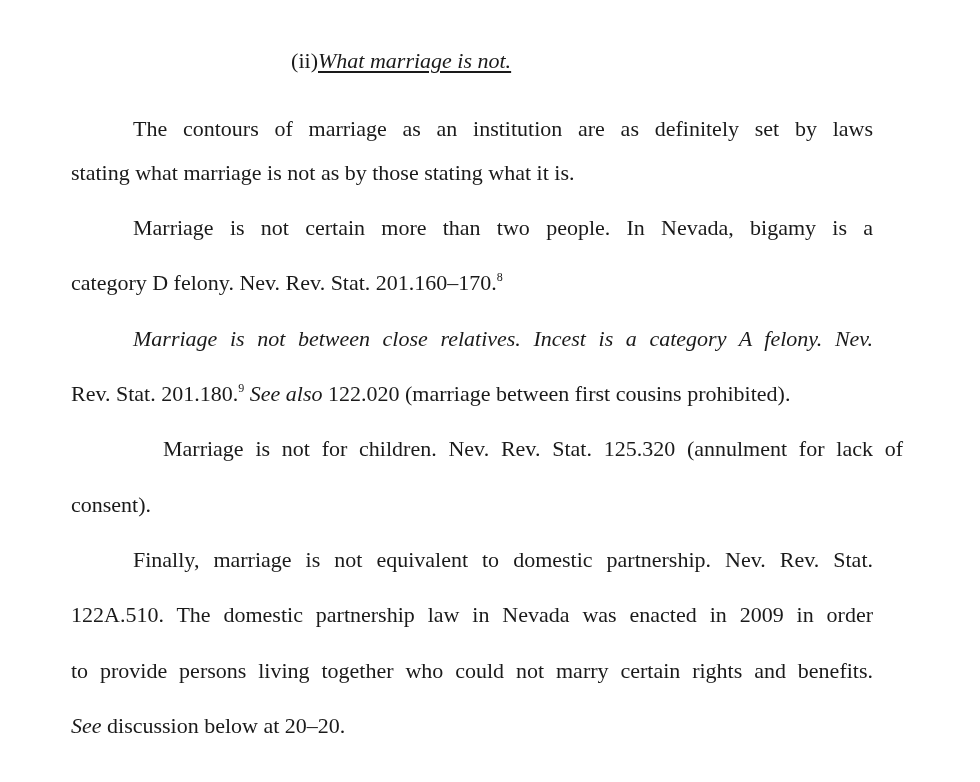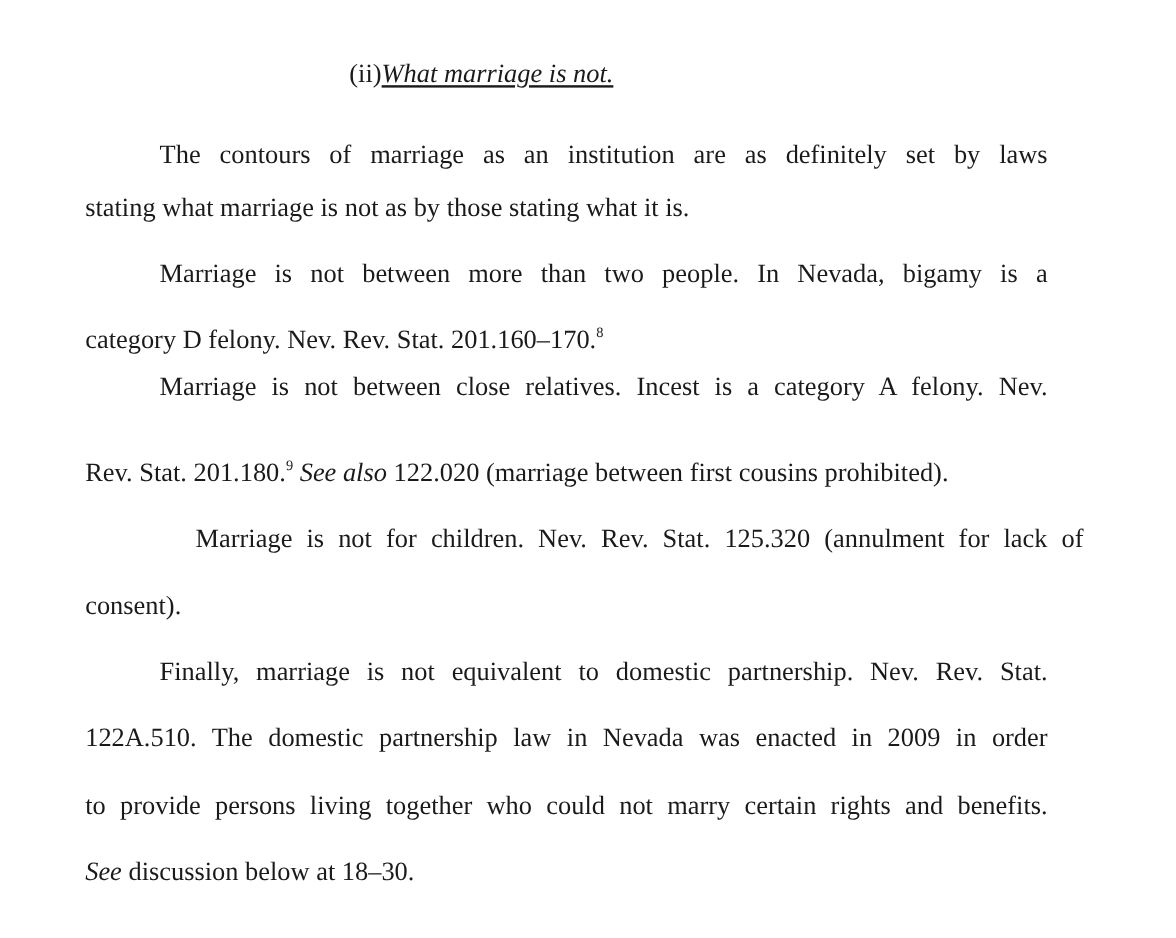--- a/index.html
+++ b/index.html
@@ -48,33 +48,33 @@
 
 <div>
 
   <div class="line heading">
     <span class="num">(ii)</span><span class="title">What marriage is not.</span>
   </div>
 
   <div class="line" style="left: 133px; top: 104px; width: 740px; text-align: justify; text-align-last: justify; margin-top: 12px;">The contours of marriage as an institution are as definitely set by laws</div>
   <div class="line" style="left:71px; top:160px;">stating what marriage is not as by those stating what it is.</div>
 
-  <div class="line" style="left:133px; top:215px; width:740px; text-align:justify; text-align-last:justify;">Marriage is not between more than two people.  In Nevada, bigamy is a</div>
+  <div class="line" style="left:133px; top:215px; width:740px; text-align:justify; text-align-last:justify;">Marriage is not certain more than two people.  In Nevada, bigamy is a</div>
   <div class="line" style="left:71px; top:270px;">
     <span>category D felony.  Nev. Rev. Stat. 201.160–170.</span><sup>8</sup>
   </div>
 
-  <div class="line" style="left:133px; top:309px; width:740px; text-align:justify; text-align-last:justify;">Marriage is not between close relatives.  Incest is a category A felony.  Nev.</div>
+  <div class="line" style="left:133px; top:326px; width:740px; text-align:justify; text-align-last:justify;font-style:italic;">Marriage is not between close relatives.  Incest is a category A felony.  Nev.</div>
   <div class="line" style="left:71px; top:381px;text-align:center;">
     <span>Rev. Stat. 201.180.</span><sup>9</sup>&nbsp;<em>See also</em><span> 122.020 (marriage between first cousins prohibited).</span>
   </div>
 
   <div class="line" style="left:133px; top:436px; width:740px; text-align:justify; text-align-last:justify;margin-left:30px;">Marriage is not for children.  Nev. Rev. Stat. 125.320 (annulment for lack of</div>
   <div class="line" style="left:71px; top:492px;text-align:center;">consent).</div>
 
   <div class="line" style="left:133px; top:547px; width:740px; text-align:justify; text-align-last:justify;">Finally, marriage is not equivalent to domestic partnership.  Nev. Rev. Stat.</div>
   <div class="line" style="left:71px; top:602px; width:802px; text-align:justify; text-align-last:justify;">122A.510.  The domestic partnership law in Nevada was enacted in 2009 in order</div>
   <div class="line" style="left:71px; top:658px; width:802px; text-align:justify; text-align-last:justify;">to provide persons living together who could not marry certain rights and benefits.</div>
   <div class="line" style="left:71px; top:713px;">
-    <em>See</em><span> discussion below at 18–30.</span>
+    <em>See</em><span> discussion below at 20–20.</span>
   </div>
 
 </div>
 
 </body></html>

